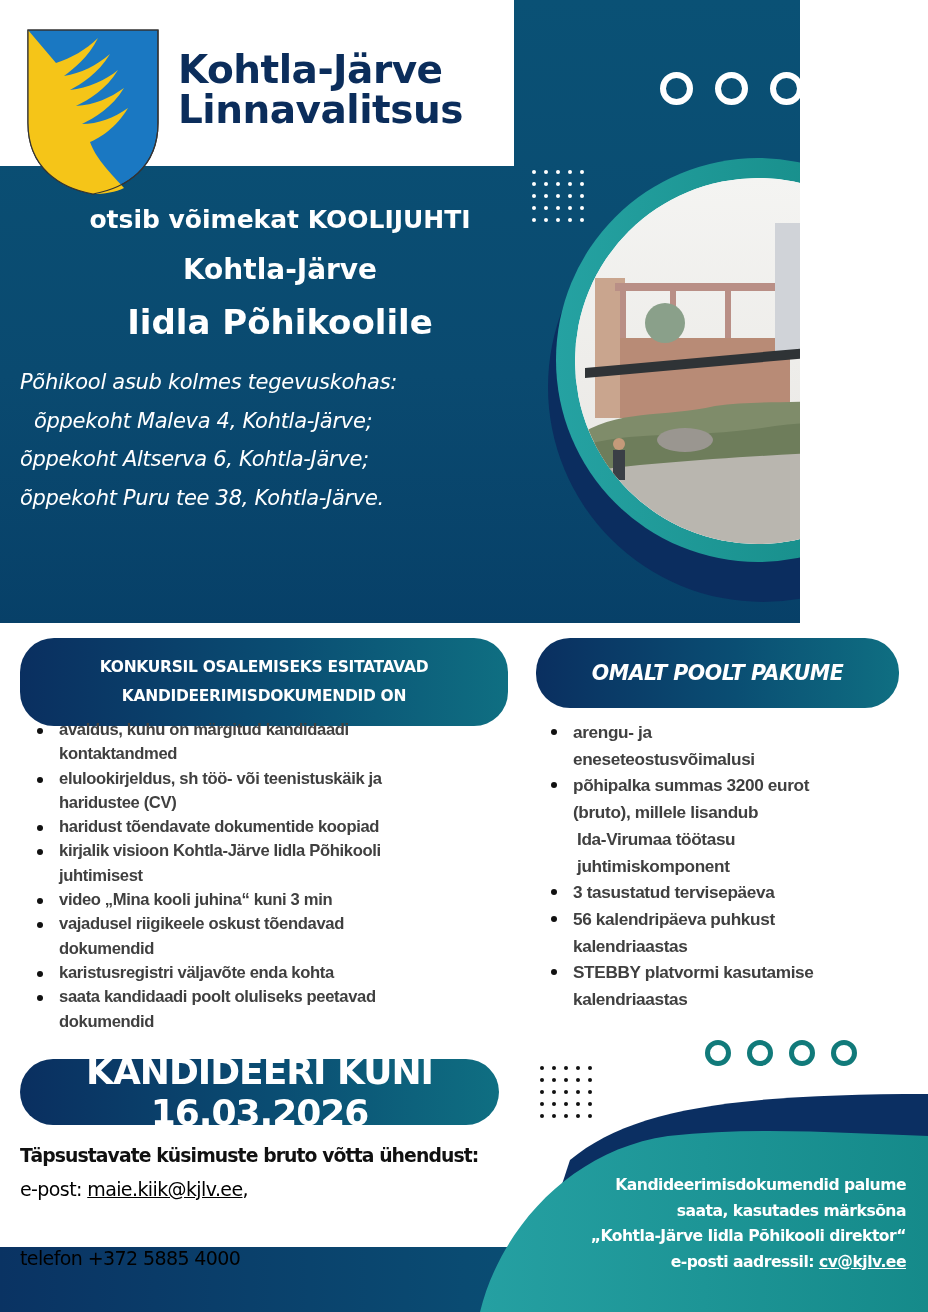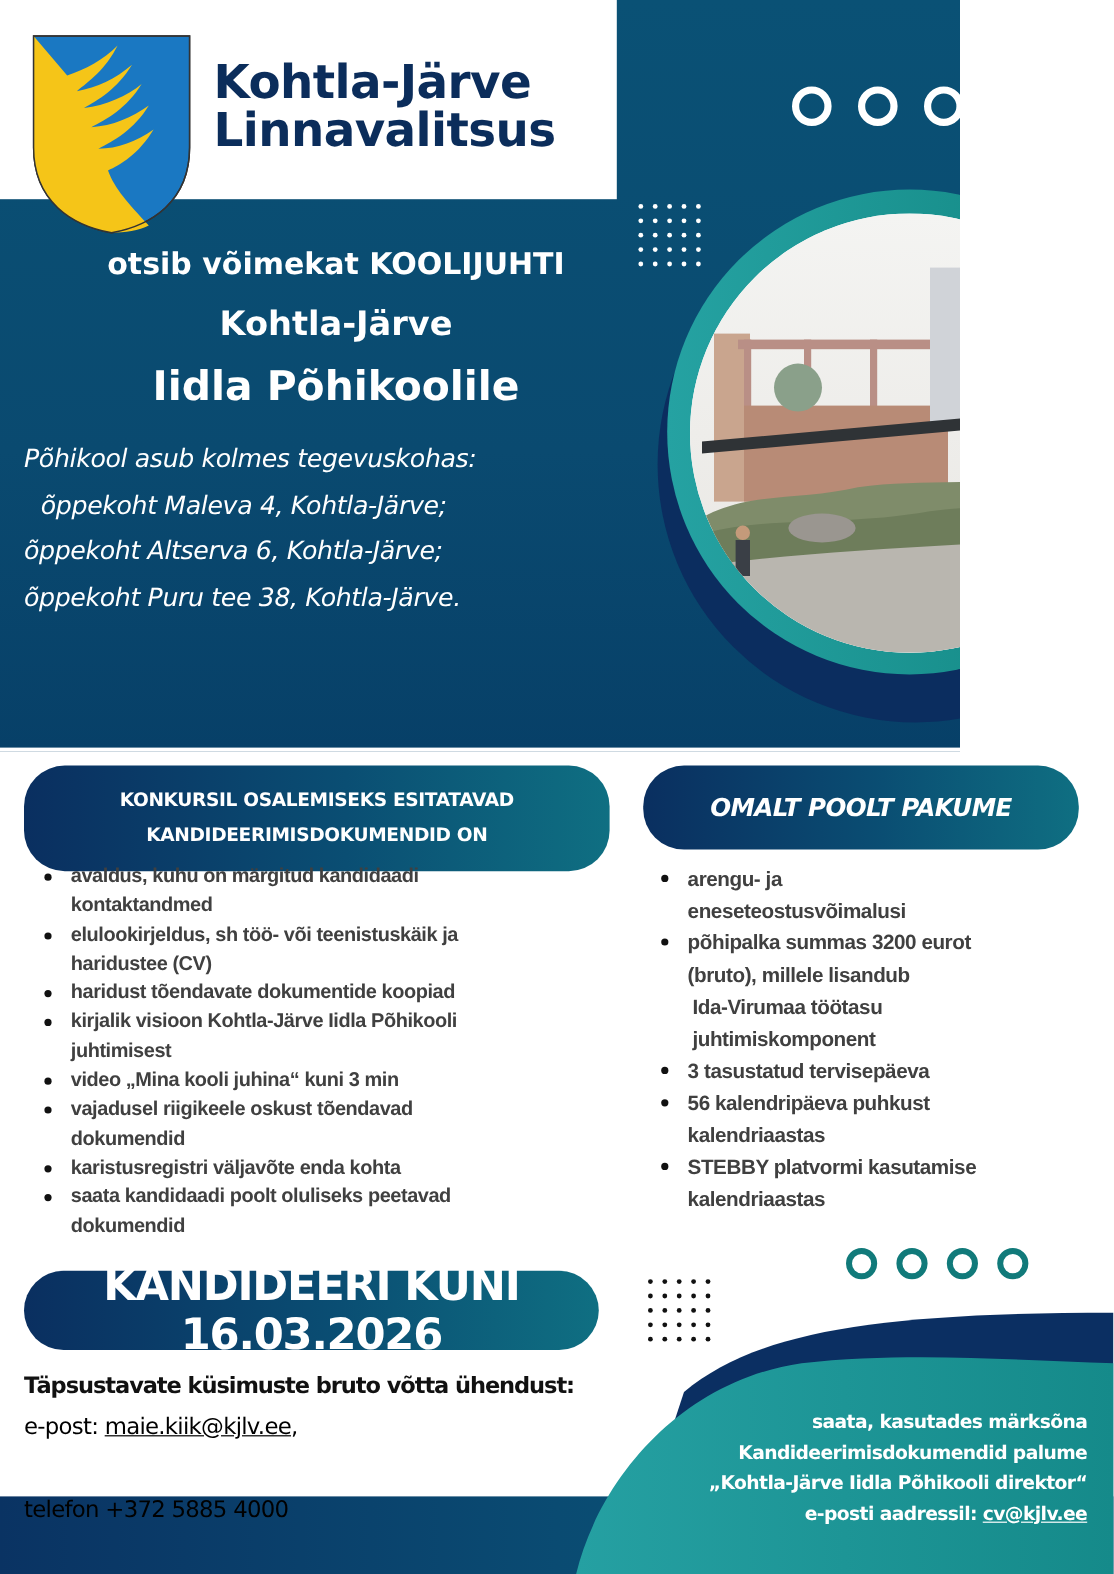--- a/index.html
+++ b/index.html
@@ -290,17 +290,17 @@
   <span>KANDIDEERI KUNI 16.03.2026</span>
 </div>
 
 <div class="contact-head">Täpsustavate küsimuste bruto võtta ühendust:</div>
 <div class="contact-line c1">
   <span>e-post: </span><span class="u">maie.kiik@kjlv.ee</span><span>,</span>
 </div>
 <div class="contact-line c2">telefon +372 5885 4000</div>
 
 <div class="apply-text">
+  <div>Kandideerimisdokumendid palume</div>
   <div>saata, kasutades märksõna</div>
-  <div>Kandideerimisdokumendid palume</div>
   <div>„Kohtla-Järve Iidla Põhikooli direktor“</div>
   <div><span>e-posti aadressil: </span><span class="u">cv@kjlv.ee</span></div>
 </div>
 
 </body></html>

